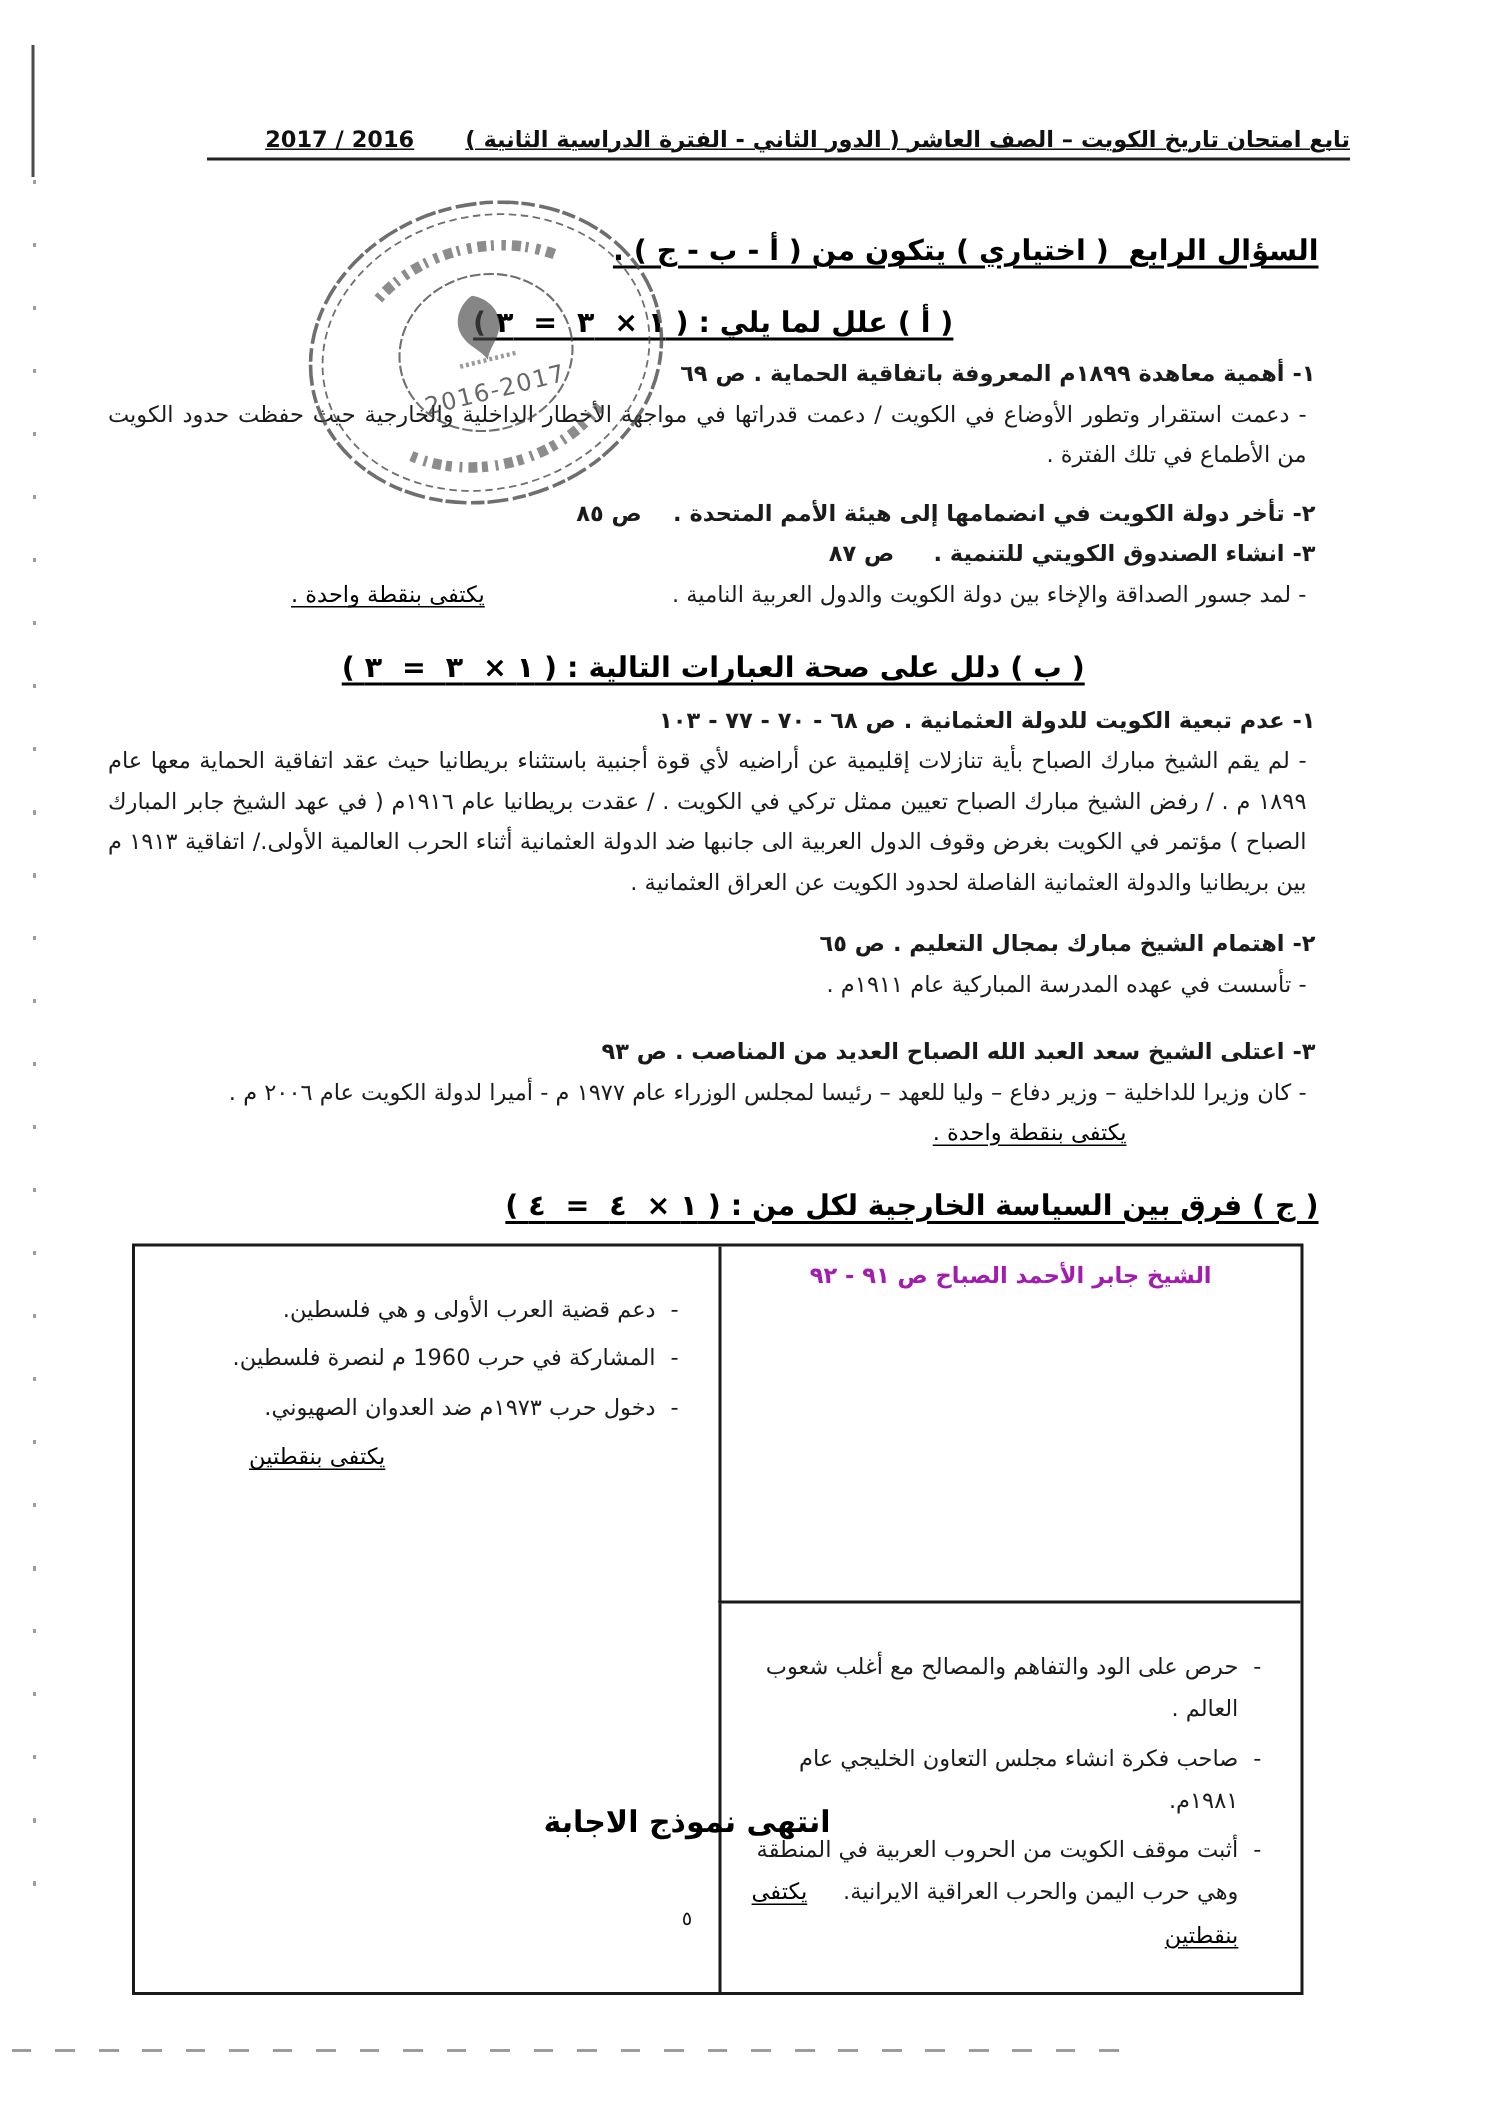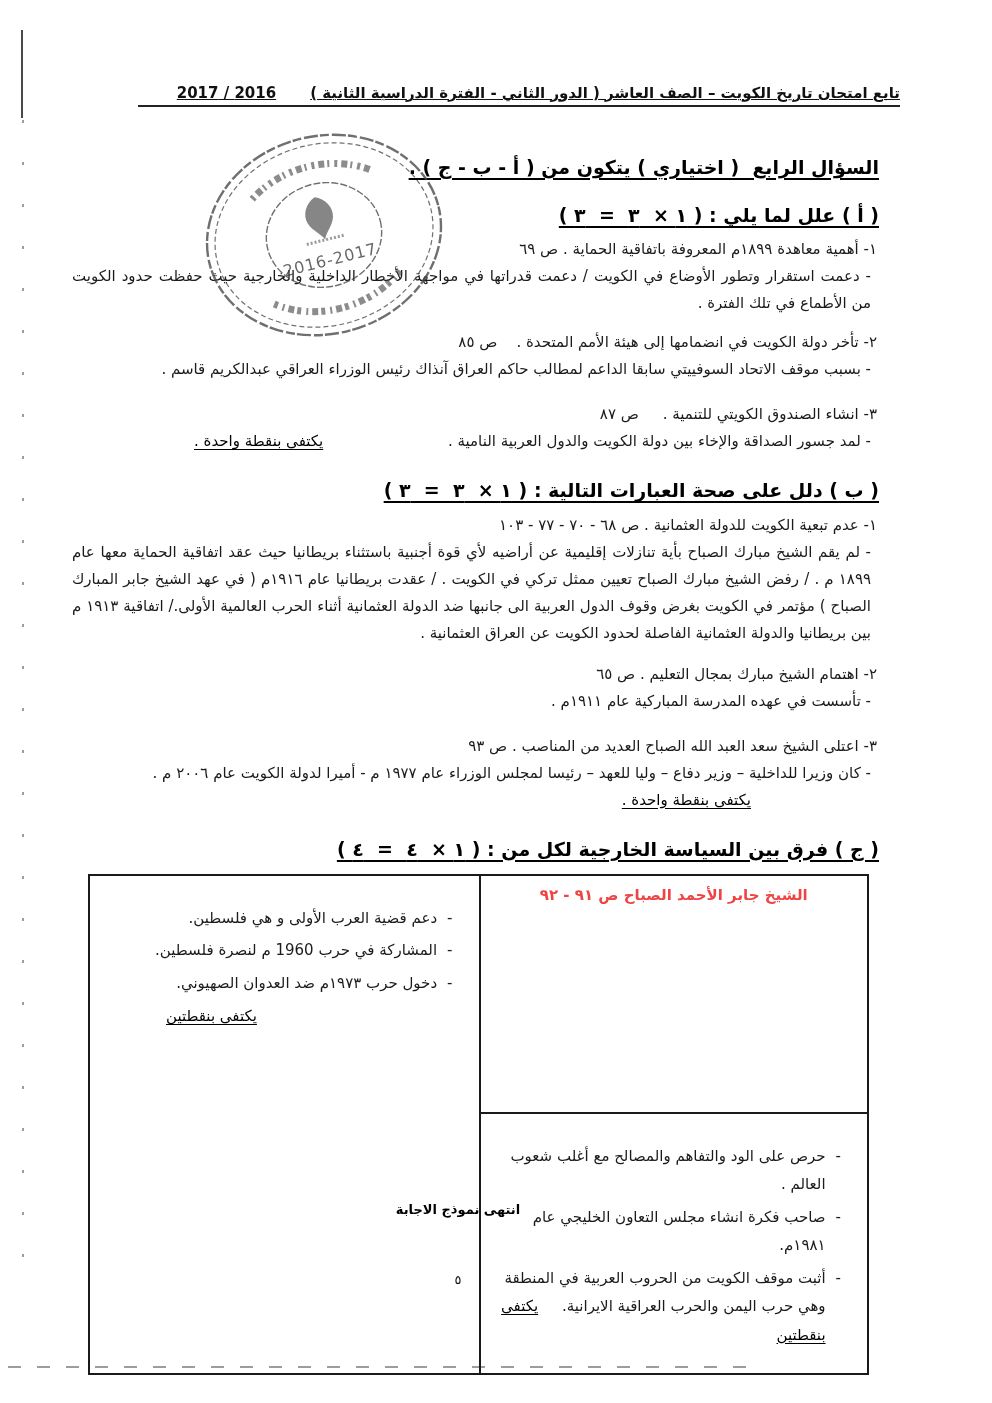--- a/index.html
+++ b/index.html
@@ -37,48 +37,48 @@
   }
   
   .content{
     position:absolute;top:150px;right:37px;left:72px;
     direction:rtl;text-align:right;
     font-size:15px;line-height:1.8;
   }
   .h-line{font-size:19px;font-weight:bold;color:#000;
     text-decoration:underline;text-underline-offset:4px;text-decoration-thickness:1.5px;
     white-space:pre-wrap;}
-  .qline{white-space:pre-wrap;padding-right:2px;}
+  .qline{white-space:pre-wrap;padding-right:2px;font-weight:bold;}
   .aline{padding-right:8px;}
   .para{text-align:justify;padding-right:8px;}
   .note{font-weight:normal;text-decoration:underline;text-underline-offset:3px;color:#000;}
-  .mb4{margin-bottom:4px;}.mb8{margin-bottom:8px;margin-top:16px;}.mb14{margin-bottom:14px;}
+  .mb4{margin-bottom:4px;text-align:center;}.mb8{margin-bottom:8px;margin-top:16px;}.mb14{margin-bottom:14px;}
   .mb18{margin-bottom:18px;}.mb12{margin-bottom:12px;}
   .inline-note-gap{margin:0 120px 0 0;}
   
   .exam-table{
     direction:rtl;margin-top:6px;margin-right:10px;margin-left:16px;
     border:2.5px solid #1a1a1a;
     display:grid;grid-template-columns:1fr 1fr;
   }
   .exam-table .th{
-    font-weight:bold;text-align:center;font-size:15px;color:#ef4444;
+    font-weight:bold;text-align:center;font-size:15px;color:#a21caf;
     border-bottom:2.5px solid #1a1a1a;padding:6px 4px 8px;
   }
   .exam-table .th.sep{border-left:2px solid #1a1a1a;}
   .exam-table .td{padding:28px 26px 20px 16px;min-height:190px;}
   .exam-table .td.sep{border-left:2px solid #1a1a1a;}
   .cell-list{list-style:none;margin:0;padding:0;}
   .cell-list li{display:flex;gap:10px;margin-bottom:4px;line-height:1.9;}
   .cell-list .dash{flex:0 0 auto;}
   .right-note{text-align:left;padding-left:60px;margin-top:6px;}
   
   .footer{
     position:absolute;top:1202px;left:0;width:100%;
-    text-align:center;font-weight:bold;font-size:13px;color:#000;direction:rtl;
+    text-align:center;font-weight:bold;font-size:20px;color:#000;direction:rtl;
   }
   .pageno{
     position:absolute;top:1272px;left:0;width:100%;
     text-align:center;font-size:13px;color:#111;
   }
 </style>
 </head>
 <body>
 
 <div class="page">
@@ -104,21 +104,20 @@
   </svg>
 
   <div class="content">
 
     <div class="h-line mb14">السؤال الرابع  ( اختياري ) يتكون من ( أ - ب - ج ) .</div>
 
     <div class="h-line mb4">( أ ) علل لما يلي : ( ١ ×  ٣  =  ٣ )</div>
     <div class="qline">١- أهمية معاهدة ١٨٩٩م المعروفة باتفاقية الحماية . ص ٦٩</div>
     <div class="para mb12">- دعمت استقرار وتطور الأوضاع في الكويت / دعمت قدراتها في مواجهة الأخطار الداخلية والخارجية حيث حفظت حدود الكويت من الأطماع في تلك الفترة .</div>
     <div class="qline">٢- تأخر دولة الكويت في انضمامها إلى هيئة الأمم المتحدة .    ص ٨٥</div>
-    <div class="aline mb18">- بسبب موقف الاتحاد السوفييتي سابقا الداعم لمطالب حاكم العراق آنذاك رئيس الوزراء العراقي عبدالكريم قاسم .</div>
     <div class="qline">٣- انشاء الصندوق الكويتي للتنمية .     ص ٨٧</div>
     <div class="aline mb18"><span>- لمد جسور الصداقة والإخاء بين دولة الكويت والدول العربية النامية .</span> <span class="note inline-note-gap">يكتفى بنقطة واحدة .</span></div>
 
     <div class="h-line mb4">( ب ) دلل على صحة العبارات التالية : ( ١ ×  ٣  =  ٣ )</div>
     <div class="qline">١- عدم تبعية الكويت للدولة العثمانية . ص ٦٨ - ٧٠ - ٧٧ - ١٠٣</div>
     <div class="para mb14">- لم يقم الشيخ مبارك الصباح بأية تنازلات إقليمية عن أراضيه لأي قوة أجنبية باستثناء بريطانيا حيث عقد اتفاقية الحماية معها عام ١٨٩٩ م . / رفض الشيخ مبارك الصباح تعيين ممثل تركي في الكويت . / عقدت بريطانيا عام ١٩١٦م ( في عهد الشيخ جابر المبارك الصباح ) مؤتمر في الكويت بغرض وقوف الدول العربية الى جانبها ضد الدولة العثمانية أثناء الحرب العالمية الأولى./ اتفاقية ١٩١٣ م بين بريطانيا والدولة العثمانية الفاصلة لحدود الكويت عن العراق العثمانية .</div>
     <div class="qline">٢- اهتمام الشيخ مبارك بمجال التعليم . ص ٦٥</div>
     <div class="aline mb18">- تأسست في عهده المدرسة المباركية عام ١٩١١م .</div>
     <div class="qline">٣- اعتلى الشيخ سعد العبد الله الصباح العديد من المناصب . ص ٩٣</div>
     <div class="aline mb18"><span>- كان وزيرا للداخلية – وزير دفاع – وليا للعهد – رئيسا لمجلس الوزراء عام ١٩٧٧ م - أميرا لدولة الكويت عام ٢٠٠٦ م .</span> <span class="note inline-note-gap">يكتفى بنقطة واحدة .</span></div>

